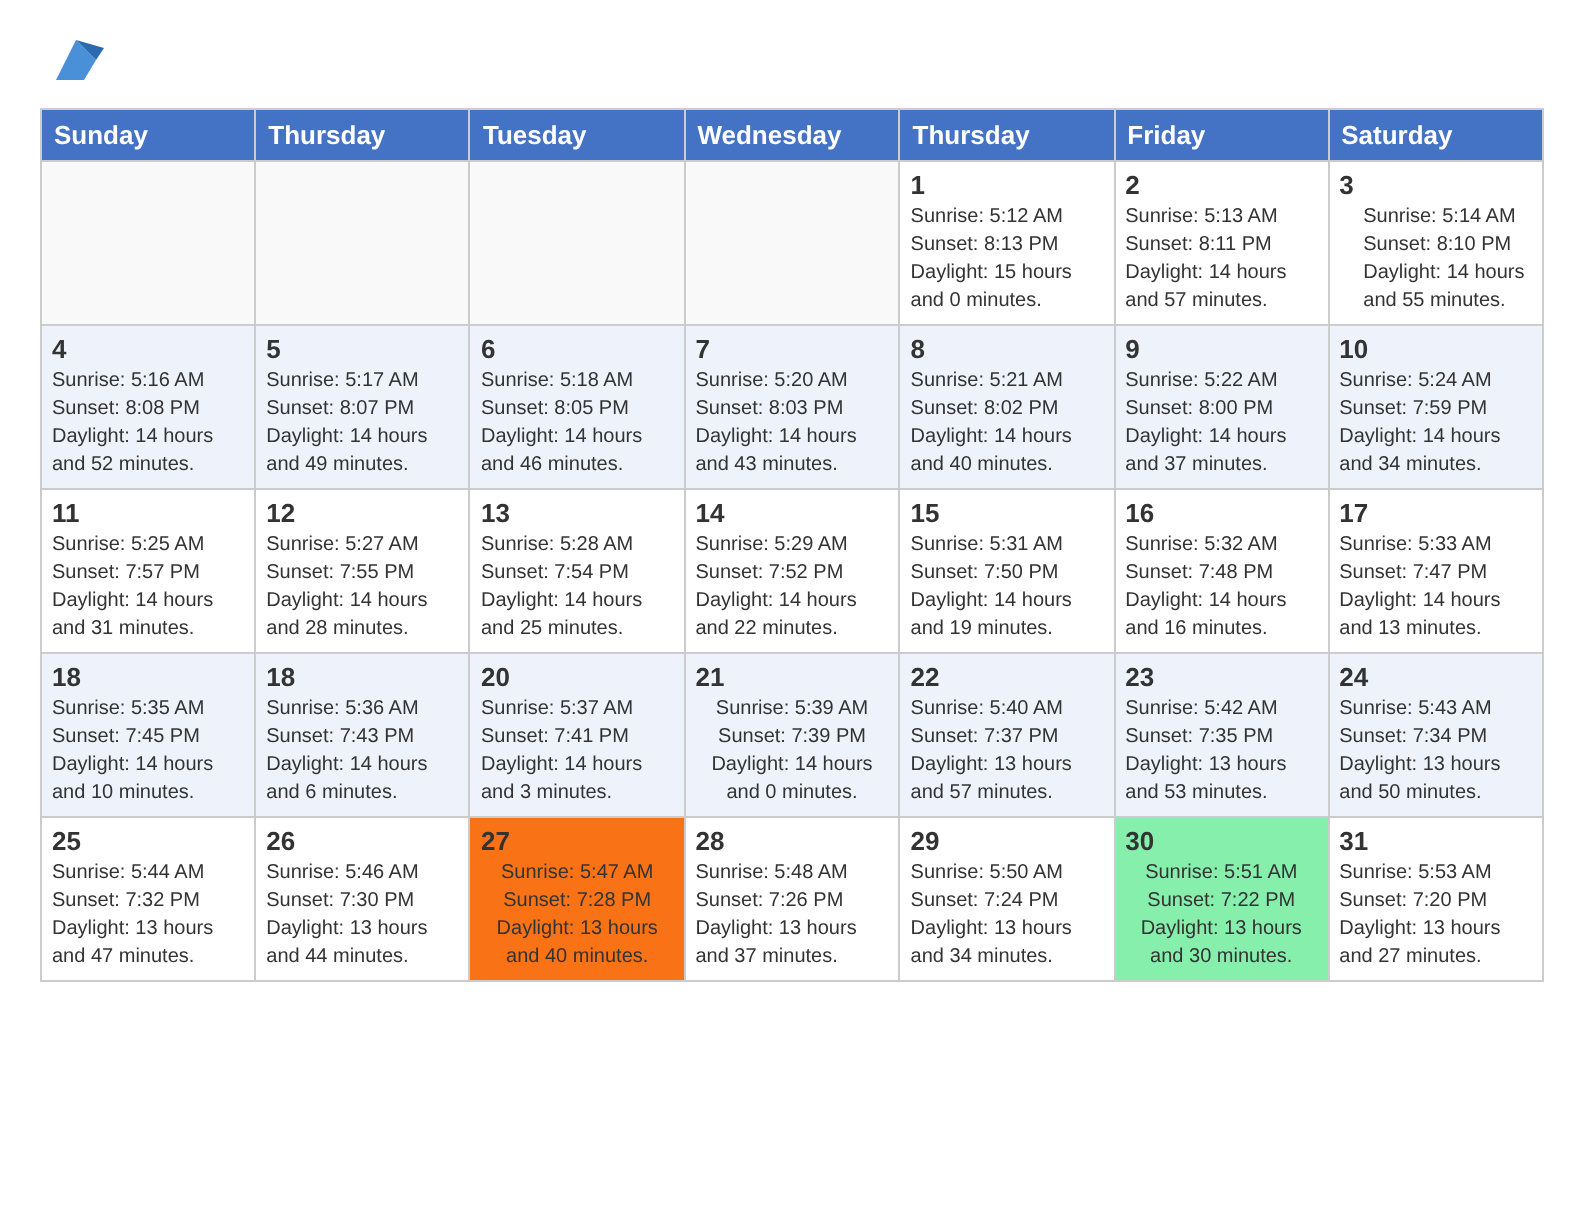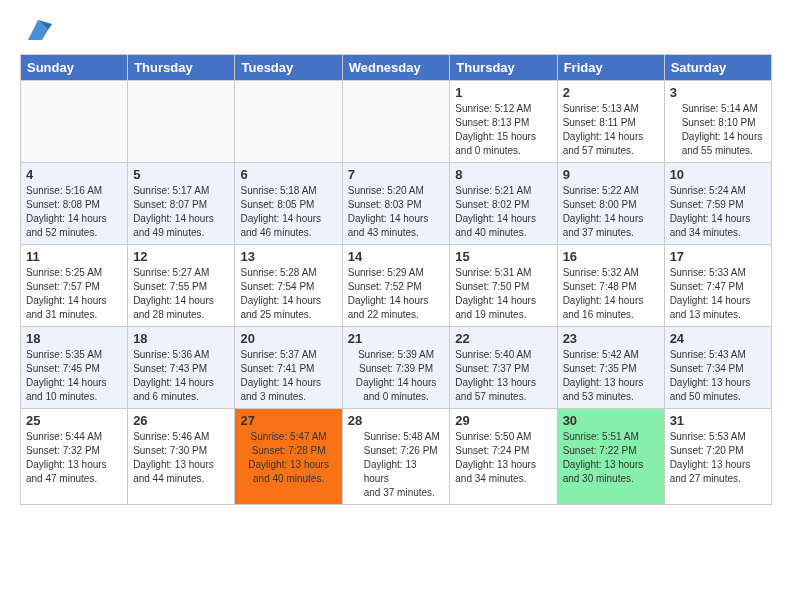--- a/index.html
+++ b/index.html
@@ -330,35 +330,35 @@
         </td>
         <td style="background: #f97316;">
           <span class="day-num">27</span>
           <div class="day-info" style="white-space: pre-line; text-align: center;">Sunrise: 5:47 AM
 Sunset: 7:28 PM
 Daylight: 13 hours
 and 40 minutes.</div>
         </td>
         <td style="background: rgb(255, 255, 255);">
           <span class="day-num">28</span>
-          <div class="day-info" style="white-space: pre-line; margin-left: 16px;">Sunrise: 5:48 AM
+          <div class="day-info" style="white-space: pre-line;">Sunrise: 5:48 AM
 Sunset: 7:26 PM
 Daylight: 13 hours
 and 37 minutes.</div>
         </td>
         <td style="background: rgb(255, 255, 255);">
           <span class="day-num">29</span>
           <div class="day-info" style="white-space: pre-line;">Sunrise: 5:50 AM
 Sunset: 7:24 PM
 Daylight: 13 hours
 and 34 minutes.</div>
         </td>
         <td style="background: #86efac;">
           <span class="day-num">30</span>
-          <div class="day-info" style="white-space: pre-line;">Sunrise: 5:51 AM
+          <div class="day-info" style="white-space: pre-line; text-align: center;">Sunrise: 5:51 AM
 Sunset: 7:22 PM
 Daylight: 13 hours
 and 30 minutes.</div>
         </td>
         <td style="background: rgb(255, 255, 255);">
           <span class="day-num">31</span>
           <div class="day-info" style="white-space: pre-line;">Sunrise: 5:53 AM
 Sunset: 7:20 PM
 Daylight: 13 hours
 and 27 minutes.</div>

